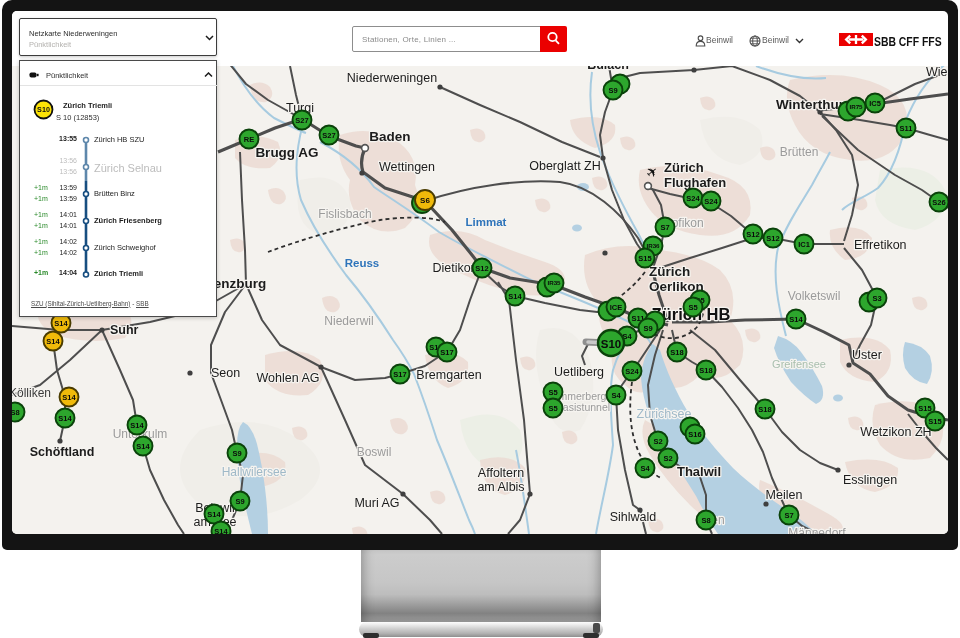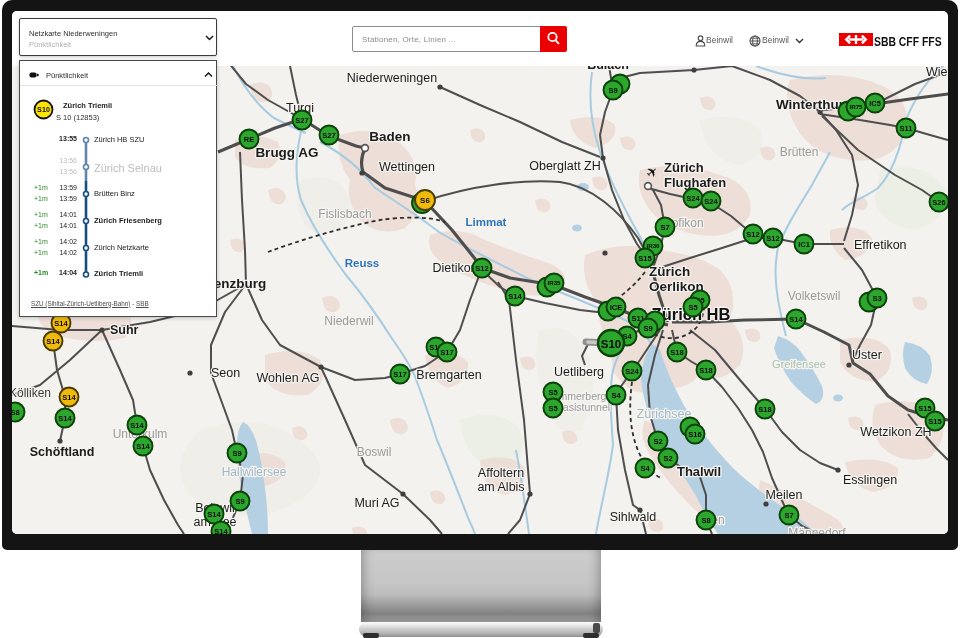--- a/index.html
+++ b/index.html
@@ -413,21 +413,21 @@
           <div class="pabs" style="left:74px;top:128px;font-size:7.5px;font-weight:normal;color:#1c1c1c">Brütten Binz</div>
           <div class="pabs" style="right:139px;top:150.5px;font-size:7px;color:#1c1c1c">14:01</div>
           <div class="pabs" style="right:139px;top:161px;font-size:7px;color:#1c1c1c">14:01</div>
           <div class="pabs" style="left:14px;top:150.5px;font-size:7px;color:#2a8a2a">+1m</div>
           <div class="pabs" style="left:14px;top:161px;font-size:7px;color:#2a8a2a">+1m</div>
           <div class="pabs" style="left:74px;top:155px;font-size:7.5px;font-weight:bold;color:#1c1c1c">Zürich Friesenberg</div>
           <div class="pabs" style="right:139px;top:177.5px;font-size:7px;color:#1c1c1c">14:02</div>
           <div class="pabs" style="right:139px;top:188px;font-size:7px;color:#1c1c1c">14:02</div>
           <div class="pabs" style="left:14px;top:177.5px;font-size:7px;color:#2a8a2a">+1m</div>
           <div class="pabs" style="left:14px;top:188px;font-size:7px;color:#2a8a2a">+1m</div>
-          <div class="pabs" style="left:74px;top:182px;font-size:7.5px;font-weight:normal;color:#1c1c1c">Zürich Netzkarte</div>
+          <div class="pabs" style="left:74px;top:182px;font-size:7.5px;font-weight:normal;color:#1c1c1c">Zürich Schweighof</div>
           <div class="pabs" style="right:139px;top:208.5px;font-size:7px;font-weight:bold;color:#1c1c1c">14:04</div>
           <div class="pabs" style="left:14px;top:208.5px;font-size:7px;font-weight:bold;color:#2a8a2a">+1m</div>
           <div class="pabs" style="left:74px;top:208.5px;font-size:7.5px;font-weight:bold;color:#1c1c1c">Zürich Triemli</div>
           <div class="pabs" style="left:11px;top:239px;font-size:6.3px;color:#4a4a4a"><span style="text-decoration:underline">SZU (Sihltal-Zürich-Uetliberg-Bahn)</span> - <span style="text-decoration:underline">SBB</span></div>
         </div>
       </div>
     </div>
     <div id="stand"></div>
     <div id="standbase"></div>
     <div id="footL"></div>

